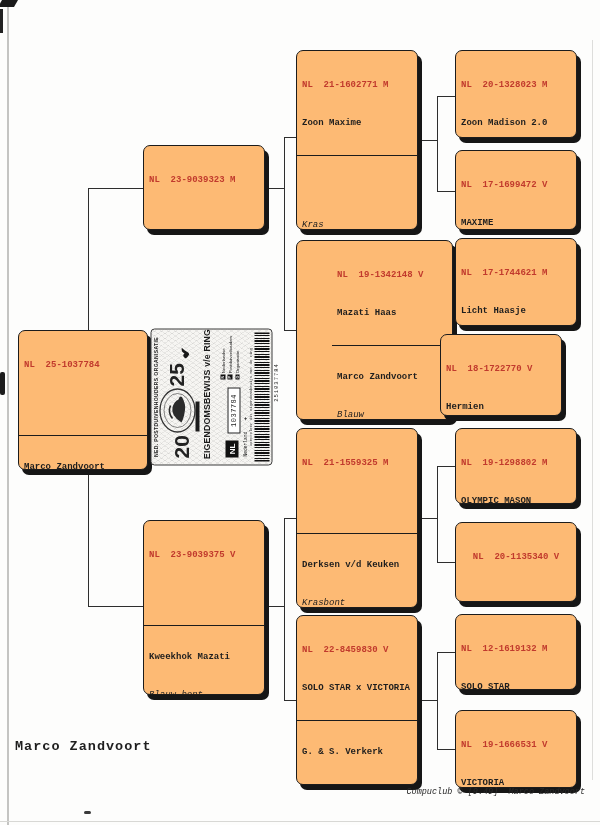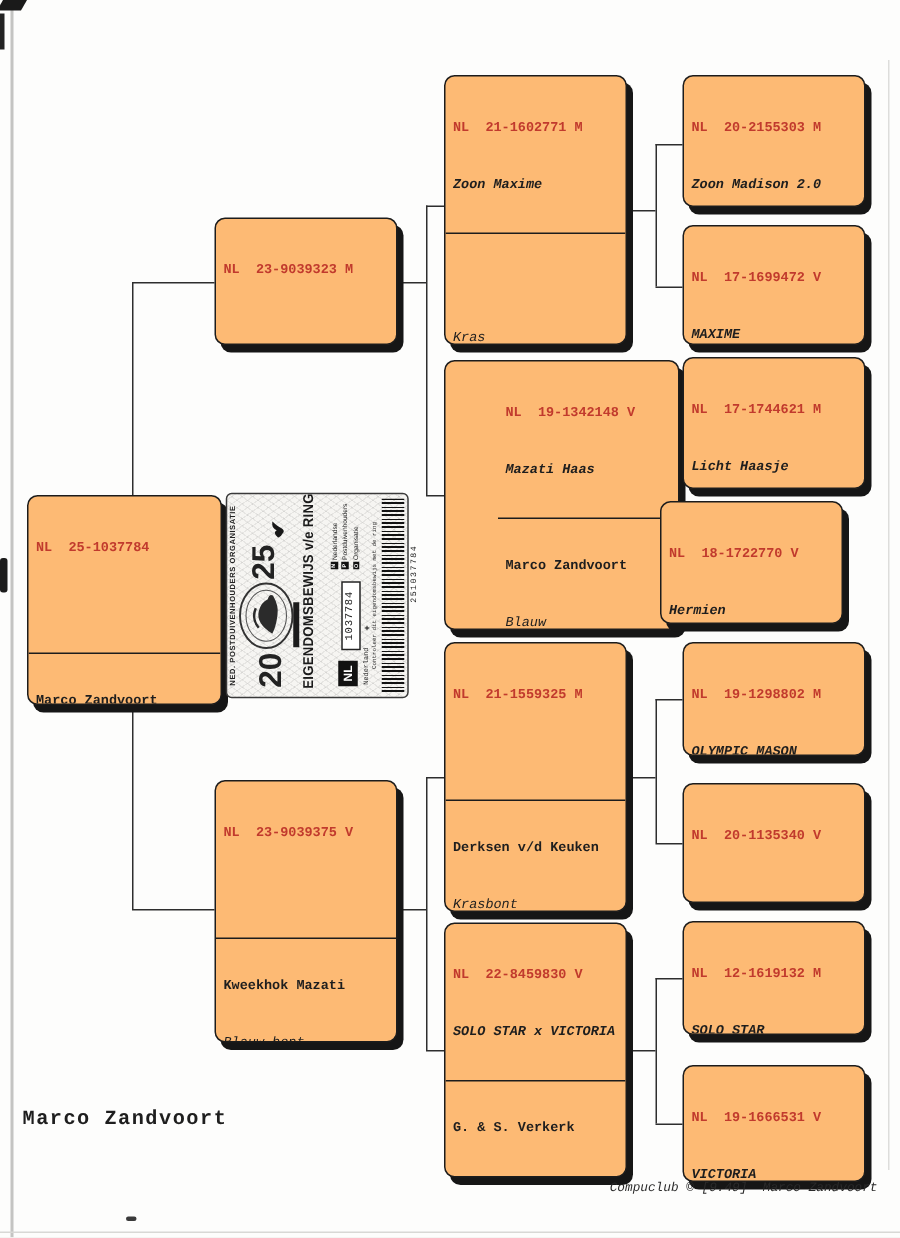--- a/index.html
+++ b/index.html
@@ -6,21 +6,21 @@
   body{background:#e8e8e6;}
   .page{position:relative;width:600px;height:825px;background:#fdfdfc;overflow:hidden;
         font-family:"Liberation Mono","DejaVu Sans Mono",monospace;color:#1e1e1e;}
   .title{position:absolute;left:0;top:8px;width:600px;text-align:center;white-space:pre;
          font-family:"Liberation Sans","DejaVu Sans",sans-serif;font-size:17px;color:#1b1b1b;letter-spacing:.3px;}
   
   .pbox{position:absolute;background:#fdba74;border:1.3px solid #1c1c1c;border-radius:7px;
         box-shadow:4px 5px 0 #161616;padding:3px 5px;white-space:pre;overflow:hidden;
         font-size:9px;line-height:12.6px;}
   .pbox .ring{color:var(--ring-red,#c13a2d);font-weight:bold;min-height:12.6px;}
-  .pbox .name{font-weight:bold;font-style:italic;min-height:12.6px;}
+  .pbox .name{font-weight:bold;min-height:12.6px;}
   .pbox .rule{border-top:1.2px solid #1c1c1c;margin:0 -5px;}
   .pbox .owner{font-weight:bold;min-height:12.6px;}
   .pbox .line{min-height:12.6px;font-style:italic;}
   .cline{position:absolute;background:#2e2e2e;}
   
   .ringcard-outer{position:absolute;left:150px;top:328px;width:132px;height:137px;}
   .ringcard-inner{position:absolute;left:-2.5px;top:2.5px;width:137px;height:132px;
                   transform:rotate(-90deg);}
   .ringcard{position:absolute;left:0;top:0;width:135px;height:120px;border:1.2px solid #3a3a3a;border-radius:4px;
             background:repeating-linear-gradient(55deg,rgba(70,70,70,.09) 0 .8px,transparent .8px 4px),
@@ -129,21 +129,21 @@
     <div class="rule"></div>
     <div class="owner">Derksen v/d Keuken</div>
   <div class="line">Krasbont</div></div>
       <div class="pbox" style="left: 296px; top: 615px; width: 110px; height: 162px;">
     <div class="ring">NL  22-8459830 V</div>
     <div class="name">SOLO STAR x VICTORIA</div>
     <div class="rule"></div>
     <div class="owner">G. &amp; S. Verkerk</div>
   <div class="line">Licht Kras spatje</div></div>
       <div class="pbox" style="left: 455px; top: 50px; width: 110px; height: 80px;">
-    <div class="ring">NL  20-2155303 M</div>
+    <div class="ring">NL  20-1328023 M</div>
     <div class="name">Zoon Madison 2.0</div>
     
     
   </div>
       <div class="pbox" style="left: 455px; top: 150px; width: 110px; height: 72px;">
     <div class="ring">NL  17-1699472 V</div>
     <div class="name">MAXIME</div>
     
     
   </div>
@@ -158,21 +158,21 @@
     <div class="name">Hermien</div>
     
     
   </div>
       <div class="pbox" style="left: 455px; top: 428px; width: 110px; height: 68px;">
     <div class="ring">NL  19-1298802 M</div>
     <div class="name">OLYMPIC MASON</div>
     
     
   </div>
-      <div class="pbox" style="left: 455px; top: 522px; width: 110px; height: 72px;">
+      <div class="pbox" style="left: 455px; top: 522px; width: 110px; height: 72px; text-align: center;">
     <div class="ring">NL  20-1135340 V</div>
     <div class="name"></div>
     
     
   </div>
       <div class="pbox" style="left: 455px; top: 614px; width: 110px; height: 68px;">
     <div class="ring">NL  12-1619132 M</div>
     <div class="name">SOLO STAR</div>
     
     

